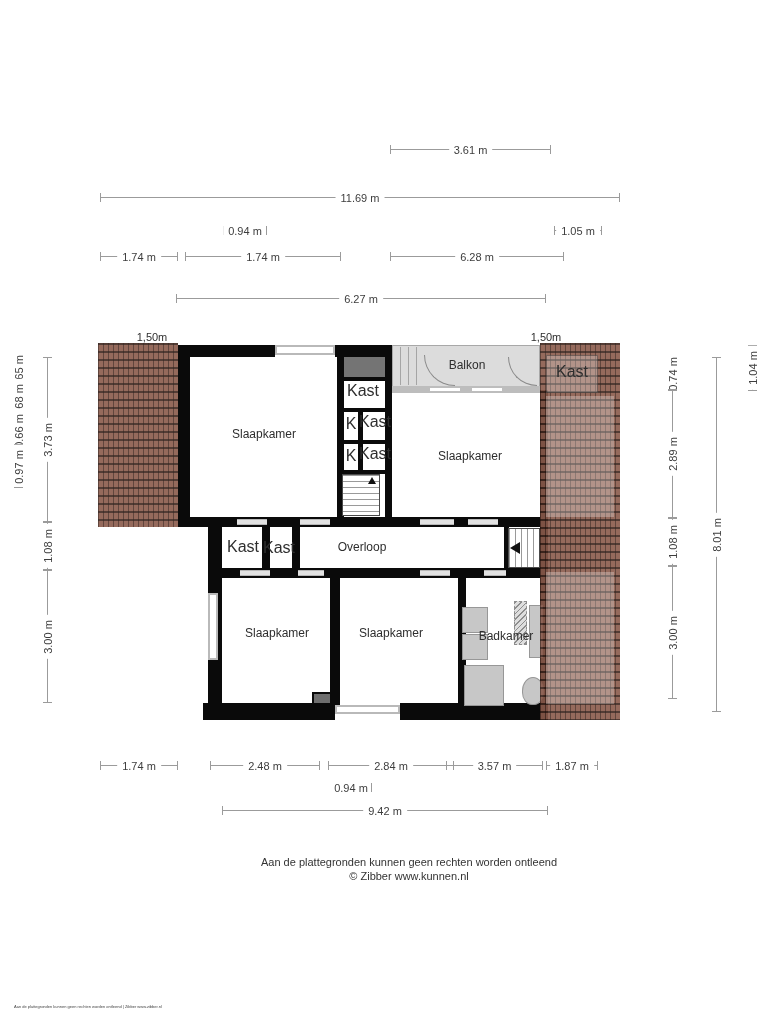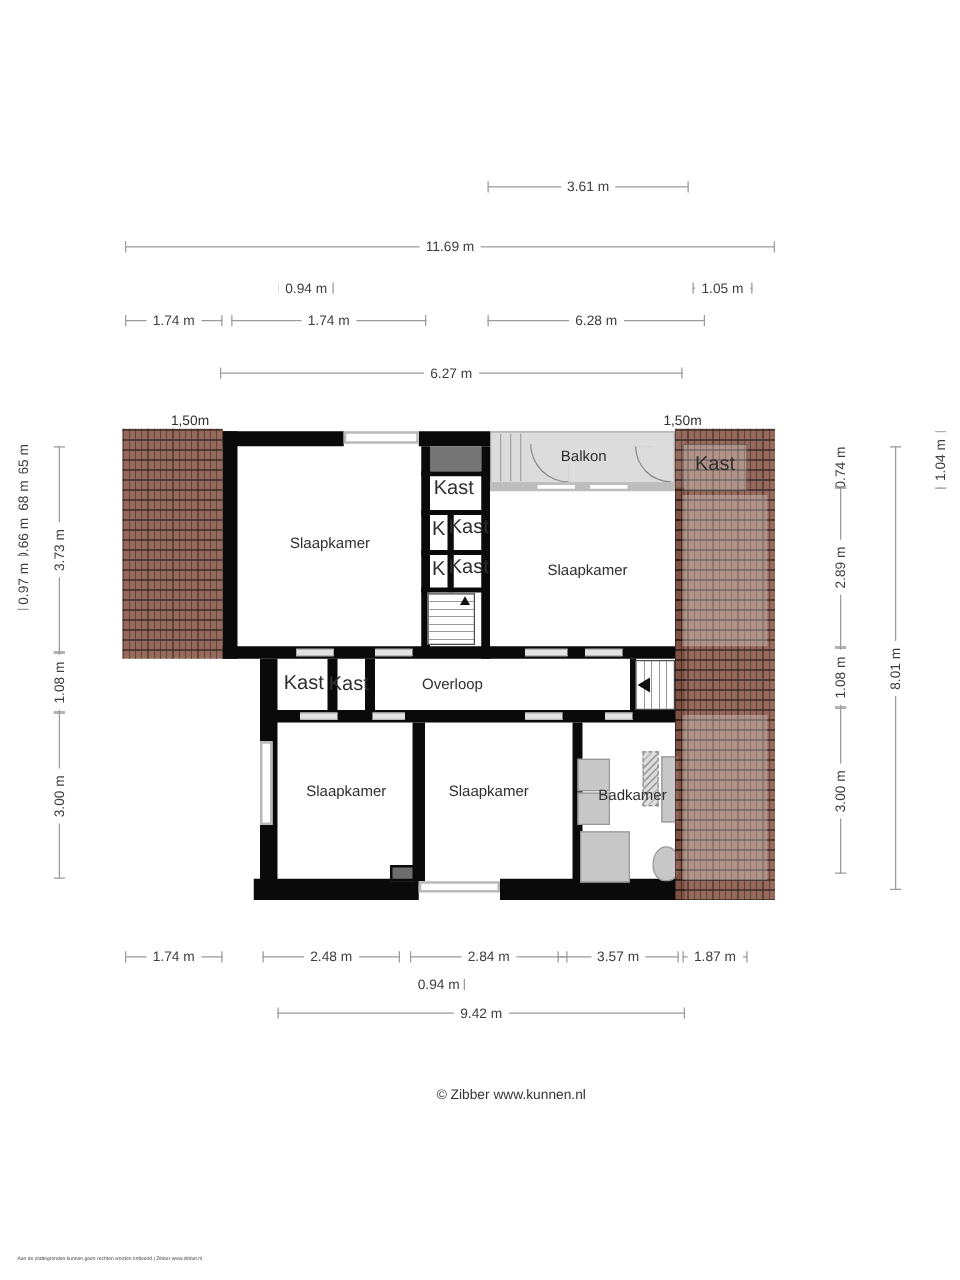--- a/index.html
+++ b/index.html
@@ -229,16 +229,17 @@
   <div class="room-label" style="left:467px;top:365px">Balkon</div>
   <div class="room-label small-label" style="left:363px;top:391px">Kast</div>
   <div class="room-label small-label" style="left:375px;top:422px">Kast</div>
   <div class="room-label small-label" style="left:375px;top:454px">Kast</div>
   <div class="room-label small-label" style="left:351px;top:424px">K</div>
   <div class="room-label small-label" style="left:351px;top:456px">K</div>
   <div class="room-label small-label" style="left:243px;top:547px">Kast</div>
   <div class="room-label small-label" style="left:279px;top:548px">Kast</div>
   <div class="room-label small-label" style="left:572px;top:372px">Kast</div>
 
+  <div class="footer-line" style="top:856px">Aan de plattegronden kunnen geen rechten worden ontleend</div>
   <div class="footer-line" style="top:870px">© Zibber www.kunnen.nl</div>
   <div class="fineprint">Aan de plattegronden kunnen geen rechten worden ontleend | Zibber www.zibber.nl</div>
 
 </div>
 
 </body></html>

